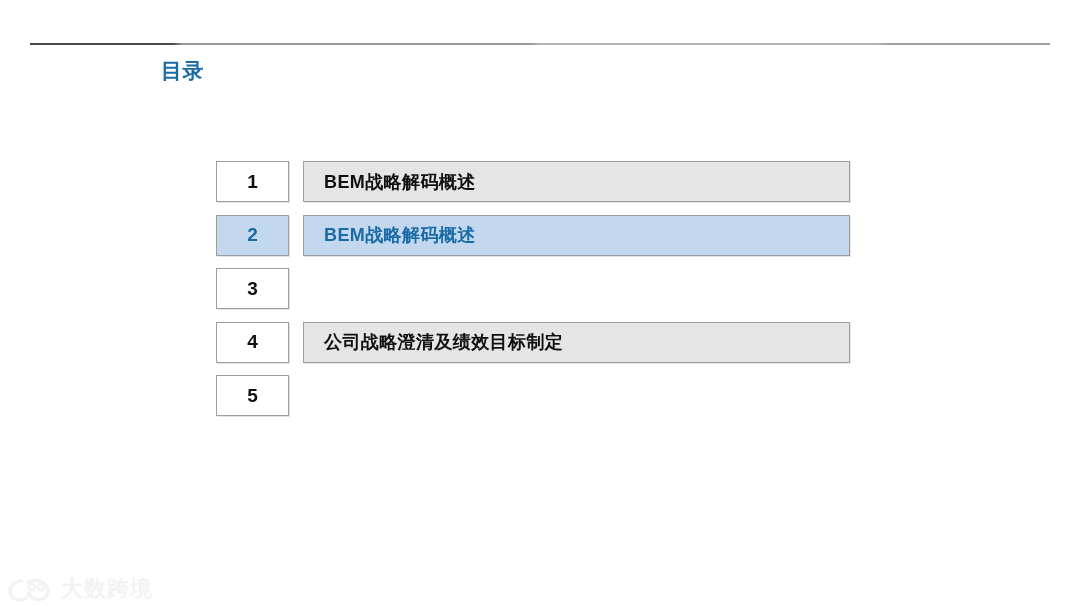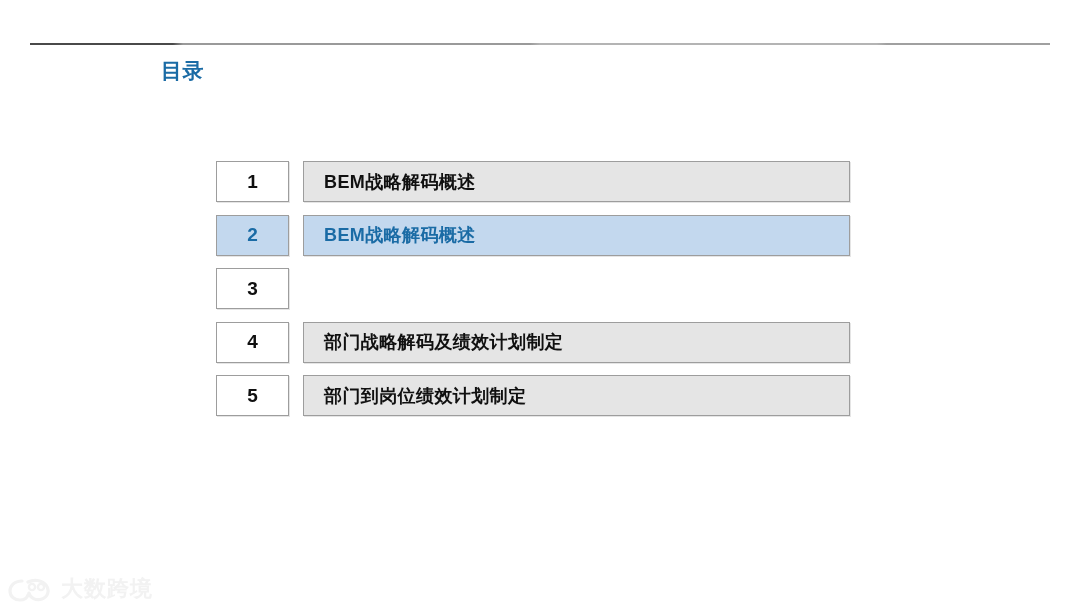--- a/index.html
+++ b/index.html
@@ -154,27 +154,26 @@
     </div>
 
     <div class="toc-row">
       <div class="num-cell">3</div>
       <div class="gap-cell"></div>
     </div>
 
     <div class="toc-row">
       <div class="num-cell">4</div>
       <div class="gap-cell"></div>
-      <div class="text-cell">部门战略解码及绩效计划制定</div>
+      <div class="text-cell">公司战略澄清及绩效目标制定</div>
     </div>
 
     <div class="toc-row">
       <div class="num-cell">5</div>
       <div class="gap-cell"></div>
-      <div class="text-cell">部门到岗位绩效计划制定</div>
     </div>
 
   </div>
 
   <div class="watermark">
     <span>
       <svg width="46" height="26" viewBox="0 0 46 26" aria-hidden="true">
         <path d="M14 5 C6 5 2 10 2 15 C2 21 7 24 12 24 C16 24 19 22 20 19" fill="none" stroke="#f2f2f2" stroke-width="3.2" stroke-linecap="round"></path>
         <path d="M20 6 C26 3 34 4 38 9 C42 14 40 21 34 23 C28 25 22 22 21 17" fill="none" stroke="#f2f2f2" stroke-width="3.2" stroke-linecap="round"></path>
         <circle cx="24" cy="11" r="3.1" fill="none" stroke="#f2f2f2" stroke-width="2.4"></circle>

